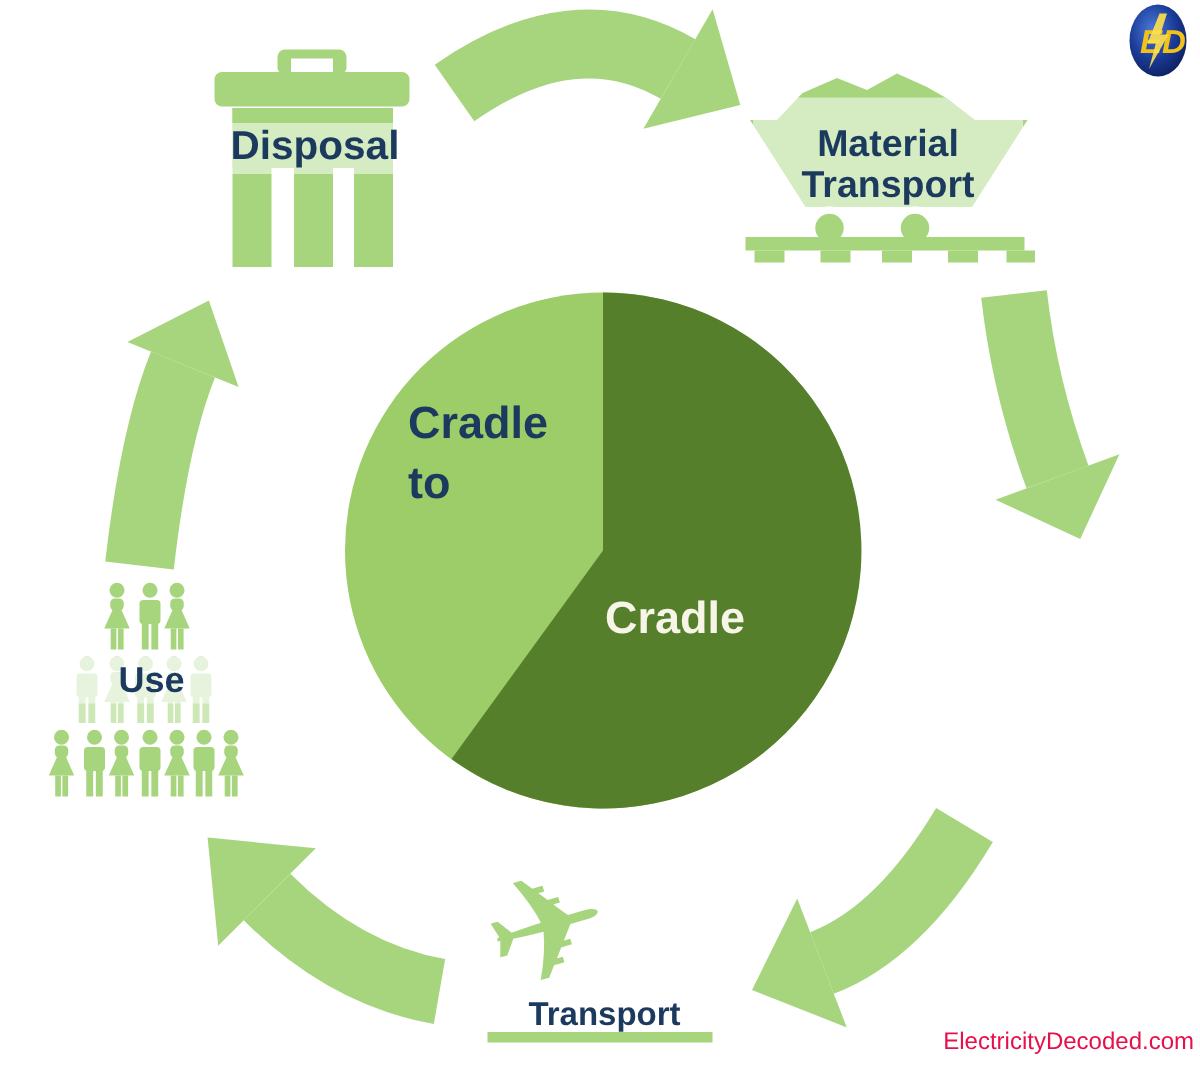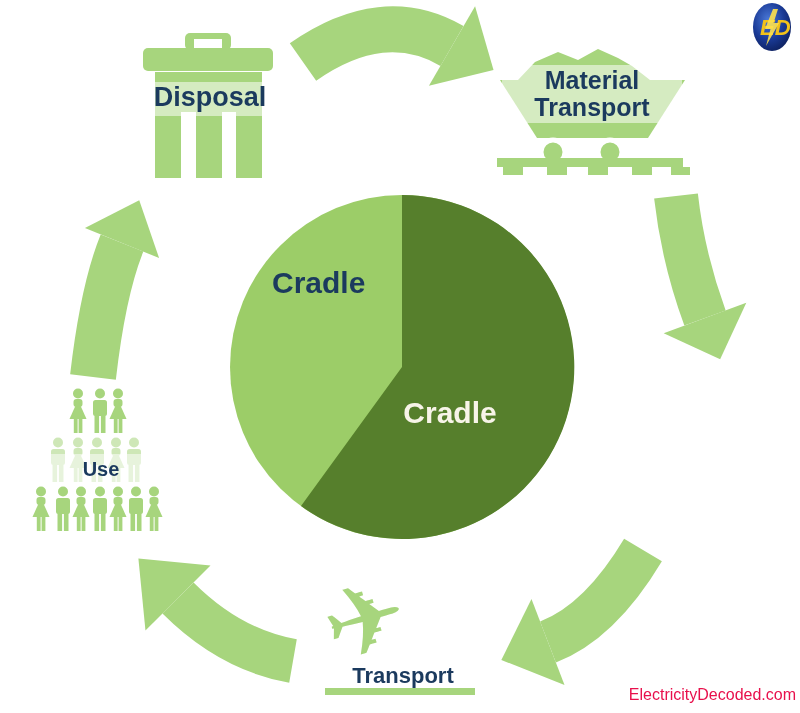--- a/index.html
+++ b/index.html
@@ -47,20 +47,21 @@
         <polygon points="159.08440262816617,257.99156701989693 139.24030207288152,200.3529369776089 84.91559737183383,228.00843298010304" fill="var(--light_green)"></polygon>
       </g>
     </svg>
 
   <svg class="abs" style="left:225px;top:190px" width="355" height="355" viewBox="0 0 355 355">
     <circle cx="177" cy="177" r="172" fill="var(--circle_green)"></circle>
     <path d="M177,177 L177,5 A172,172 0 1 1 76,316 Z" fill="var(--dark_green)"></path>
   </svg>
   <div class="abs grave-label" style="left:272px;top:263px;width:120px">
     <span>Cradle</span>
+    <span>to</span>
   </div>
   <div class="abs gate-label" style="left:383px;top:392px;width:134px">
     <span>Cradle</span>
   </div>
 
   <div class="abs" style="left:140px;top:25px;width:140px;height:160px">
     <svg width="140" height="160" viewBox="0 0 140 160">
       <g class="icon-green">
         <rect x="45" y="8" width="46" height="17" rx="5"></rect>
         <rect x="54" y="14" width="28" height="11" fill="#ffffff"></rect>
@@ -82,21 +83,21 @@
         <circle cx="63" cy="112" r="12" stroke="#ffffff" stroke-width="5"></circle>
         <circle cx="120" cy="112" r="12" stroke="#ffffff" stroke-width="5"></circle>
         <rect x="7" y="118" width="186" height="9"></rect>
         <rect x="13" y="127" width="20" height="8"></rect>
         <rect x="57" y="127" width="20" height="8"></rect>
         <rect x="98" y="127" width="20" height="8"></rect>
         <rect x="142" y="127" width="20" height="8"></rect>
         <rect x="181" y="127" width="19" height="8"></rect>
       </g>
     </svg>
-    <div class="abs band stage-label" style="left:12px;top:25px;width:180px;height:56px;font-size:25px;line-height:27px;padding-top:2px">
+    <div class="abs band stage-label" style="left:12px;top:25px;width:180px;height:56px;font-size:25px;line-height:27px;padding-top:18px">
       <span style="display:block">Material</span>
       <span style="display:block">Transport</span>
     </div>
   </div>
 
 
   <div class="abs" style="left:318px;top:585px;width:170px;height:115px">
     <span class="abs plane" style="left:6px;top:-14px">✈</span>
     <div class="abs stage-label" style="left:0;top:78px;width:170px;font-size:22px">Transport</div>
     <div class="abs underbar" style="left:7px;top:103px;width:150px;height:7px"></div>
@@ -134,21 +135,21 @@
         <g opacity="1">
           <use href="#sym-woman" x="0" y="101" width="22" height="46"></use>
           <use href="#sym-man" x="22" y="101" width="22" height="46"></use>
           <use href="#sym-woman" x="40" y="101" width="22" height="46"></use>
           <use href="#sym-man" x="59" y="101" width="22" height="46"></use>
           <use href="#sym-woman" x="77" y="101" width="22" height="46"></use>
           <use href="#sym-man" x="95" y="101" width="22" height="46"></use>
           <use href="#sym-woman" x="113" y="101" width="22" height="46"></use>
         </g>
       </svg>
-    <div class="abs band stage-label" style="left:18px;top:69px;width:106px;height:31px;font-size:20px;line-height:31px">Use</div>
+    <div class="abs band stage-label" style="left:18px;top:53px;width:106px;height:31px;font-size:24px;line-height:31px">Use</div>
   </div>
 
   <svg class="abs" style="left:752px;top:2px" width="40" height="50" viewBox="0 0 40 50">
     <defs>
       <radialGradient id="lgrad" cx="40%" cy="35%" r="75%">
         <stop offset="0%" stop-color="#4a79d8"></stop>
         <stop offset="55%" stop-color="#1a3a96"></stop>
         <stop offset="100%" stop-color="#0b1c55"></stop>
       </radialGradient>
     </defs>

